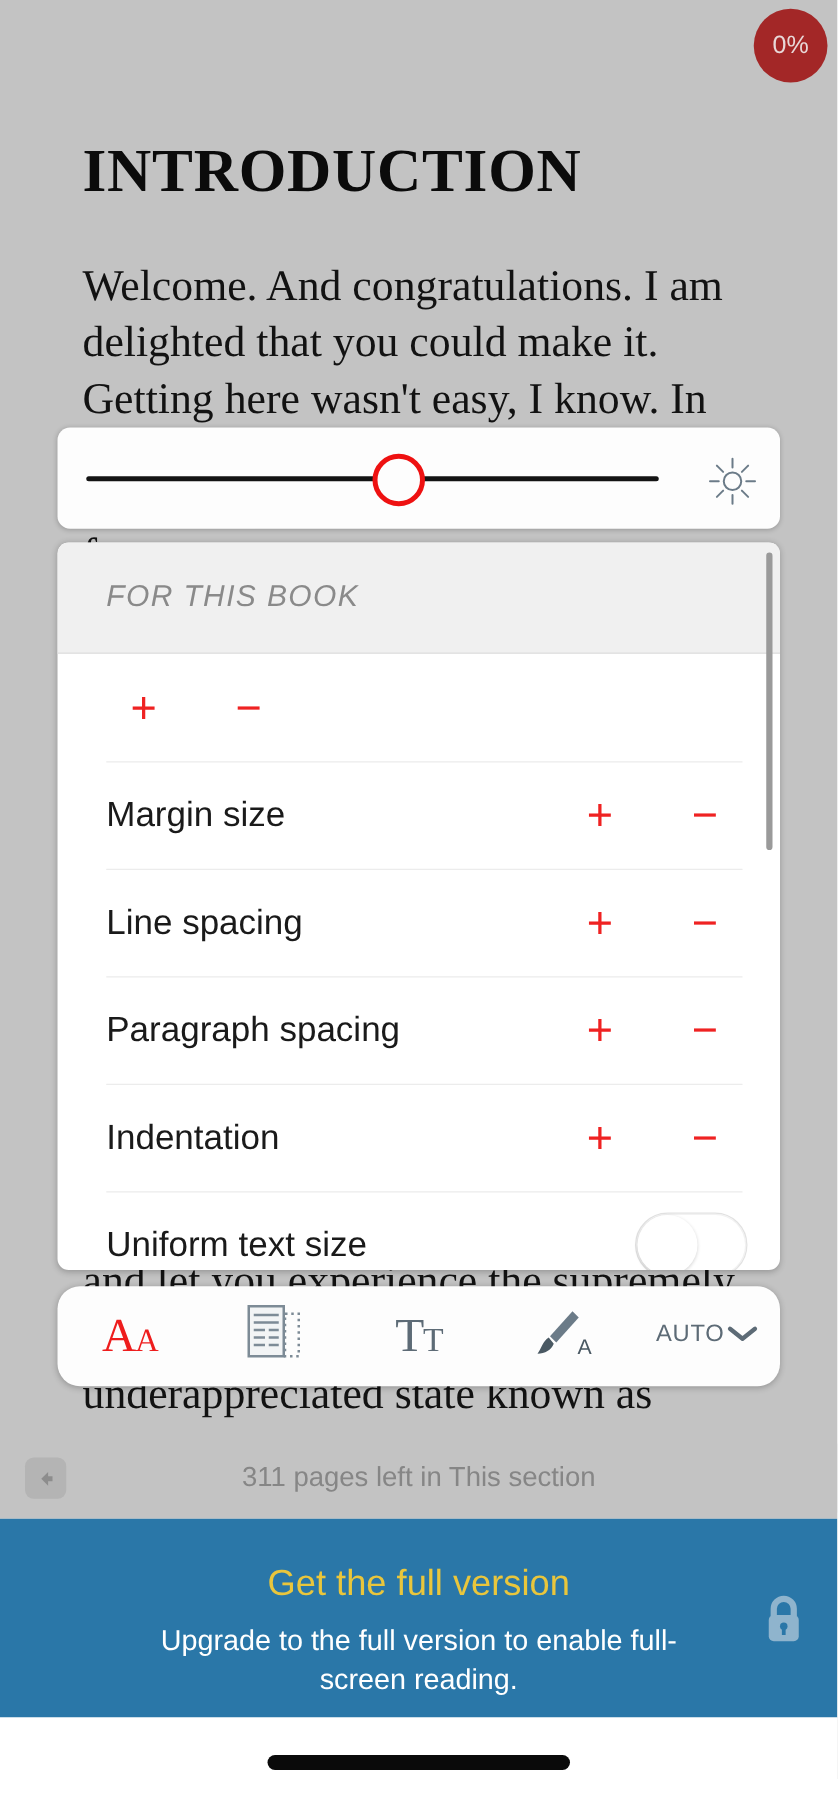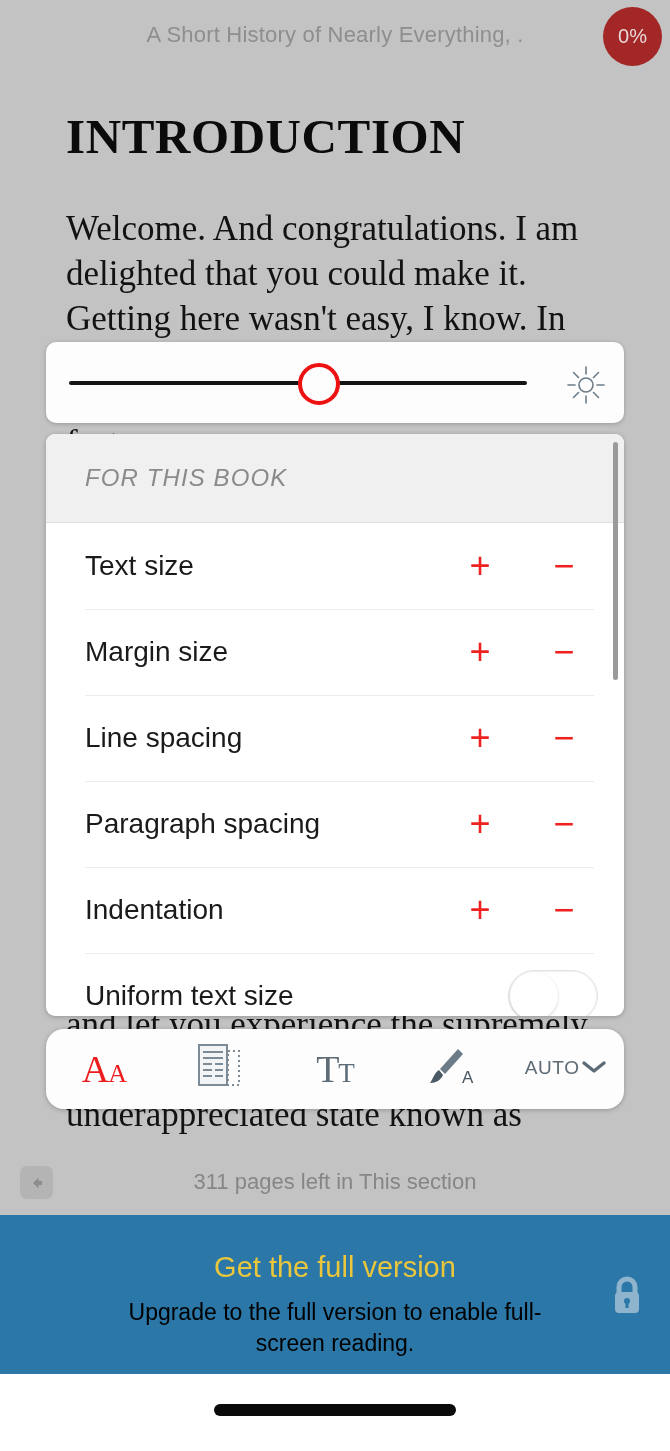--- a/index.html
+++ b/index.html
@@ -277,21 +277,21 @@
     font-size: 29px;
     color: #e9c63c;
   }
   .banner-sub {
     position: absolute;
     left: 105px; top: 82px;
     width: 460px;
     text-align: center;
     font-size: 23px;
     line-height: 31px;
-    color: #000000;
+    color: #ffffff;
   }
   .lock-icon {
     position: absolute;
     right: 26px; top: 60px;
     width: 34px; height: 42px;
   }
 
   
   .home-area {
     position: absolute;
@@ -309,21 +309,20 @@
     background: #0a0a0a;
   }
 </style>
 </head>
 <body>
 
 <div id="screen">
 
   <div class="reader">
 
-    <div class="book-header">A Short History of Nearly Everything, .</div>
 
     <div class="progress-badge">0%</div>
 
     <div class="chapter-title">INTRODUCTION</div>
 
     <div class="body-text p1">Welcome. And congratulations. I am delighted that you could make it. Getting here wasn't easy, I know. In</div>
 
     <div class="body-text p2">fact,</div>
 
     <div class="body-text p3">and let you experience the supremely</div>
@@ -365,21 +364,20 @@
 
   <div class="settings-panel">
 
     <div class="panel-header">
       <span class="panel-header-label">FOR THIS BOOK</span>
     </div>
 
     <div class="settings-list">
 
       <div class="setting-row">
-        <span class="setting-label">Text size</span>
         <span class="stepper plus">+</span>
         <span class="stepper minus">−</span>
       </div>
 
       <div class="setting-row">
         <span class="setting-label">Margin size</span>
         <span class="stepper plus">+</span>
         <span class="stepper minus">−</span>
       </div>
 

